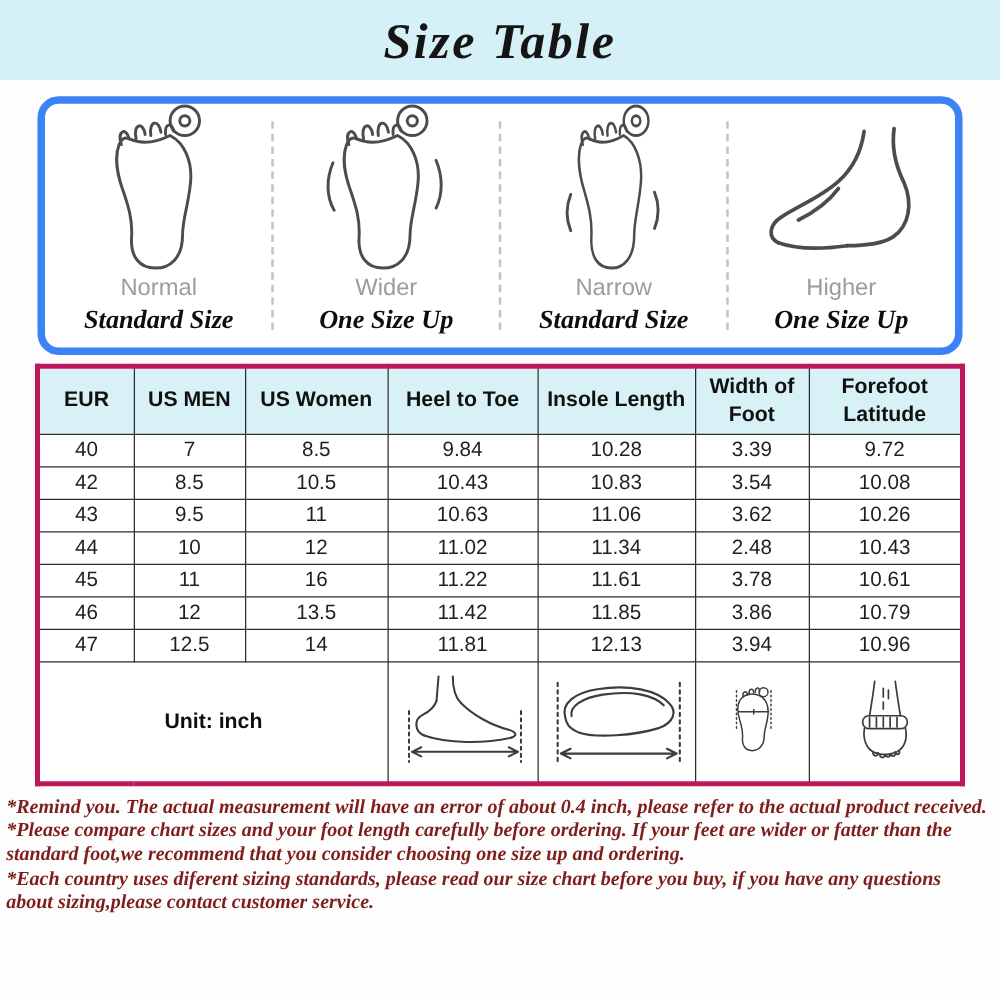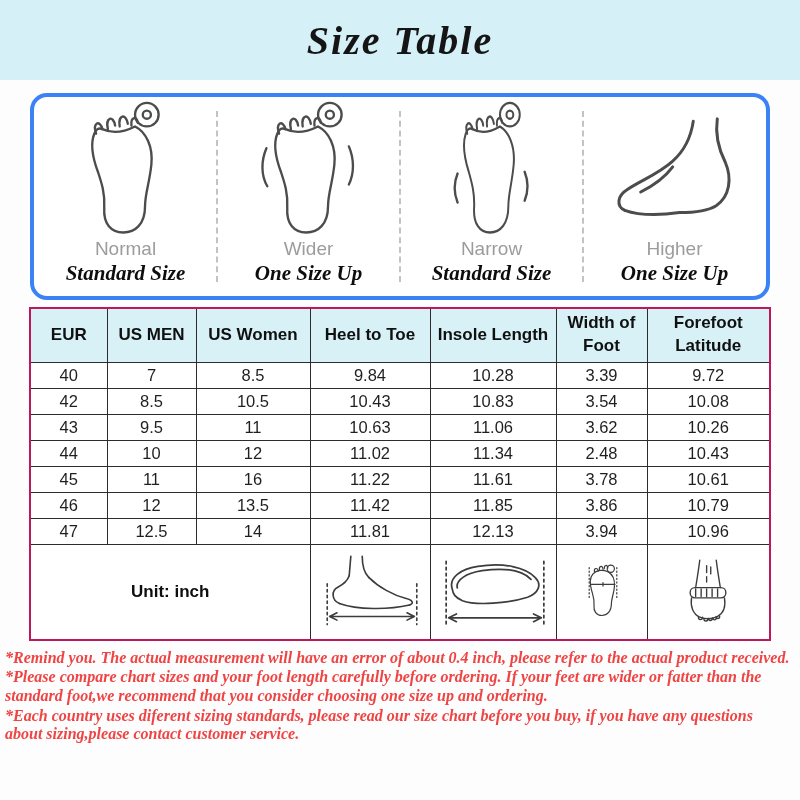--- a/index.html
+++ b/index.html
@@ -5,35 +5,35 @@
   * { box-sizing: border-box; }
   html, body { margin: 0; padding: 0; }
   body {
     width: 800px; height: 800px; overflow: hidden;
     background: #fdfdfd;
     font-family: "Liberation Sans", sans-serif;
   }
 
   
   .banner {
-    height: 80px; background: #d5f0f6;
+    height: 64px; background: #d5f0f6;
     display: flex; align-items: center; justify-content: center;
   }
   .banner h1 {
     margin: 0;
     font-family: "Liberation Serif", serif;
     font-style: italic; font-weight: 600;
     font-size: 40px; color: #151515; letter-spacing: 2px;
   }
 
   
   .guide {
     margin: 13px 30px 0 30px;
     height: 207px;
-    border: 4px solid #3b82f6; border-radius: 17px;
+    border: 6px solid #3b82f6; border-radius: 17px;
     background: #fff;
     display: flex;
   }
   .guide-cell {
     flex: 1; position: relative;
     display: flex; flex-direction: column;
     align-items: center; justify-content: flex-end;
     padding: 10px 4px 10px 4px;
   }
   .guide-divider {
@@ -48,21 +48,21 @@
   .advice {
     font-family: "Liberation Serif", serif;
     font-style: italic; font-weight: bold;
     font-size: 21px; color: #0d0d0d; line-height: 1.2; margin-top: 1px;
   }
 
   
   table.size {
     width: 740px; margin: 7px auto 0 auto;
     border-collapse: collapse; table-layout: fixed;
-    border: 2px solid #be185d;
+    border: 4px solid #be185d;
   }
   table.size th, table.size td {
     border: 1.6px solid #2c2c2c;
     text-align: center; vertical-align: middle;
     padding: 0 4px;
     overflow: hidden;
   }
   table.size thead th {
     background: #d7f1f7;
     height: 54px;
@@ -74,21 +74,21 @@
   }
   table.size .img-row td { height: 95px; background: #fff; }
   .unit-cell { font-weight: bold; font-size: 17px; color: #0e0e0e; }
   .measure-art svg { stroke: #3c3c3c; fill: none; stroke-width: 2; stroke-linecap: round; stroke-linejoin: round; }
 
   
   .footnotes {
     margin: 8px 6px 0 5px;
     font-family: "Liberation Serif", serif;
     font-style: italic; font-weight: bold;
-    font-size: 16px; line-height: 1.17; color: #ef4444;
+    font-size: 16px; line-height: 1.17; color: #7f1d1d;
   }
   .footnotes p { margin: 0 0 1px 0; }
 </style>
 </head>
 <body>
 
 <div class="banner">
   <h1>Size Table</h1>
 </div>
 

